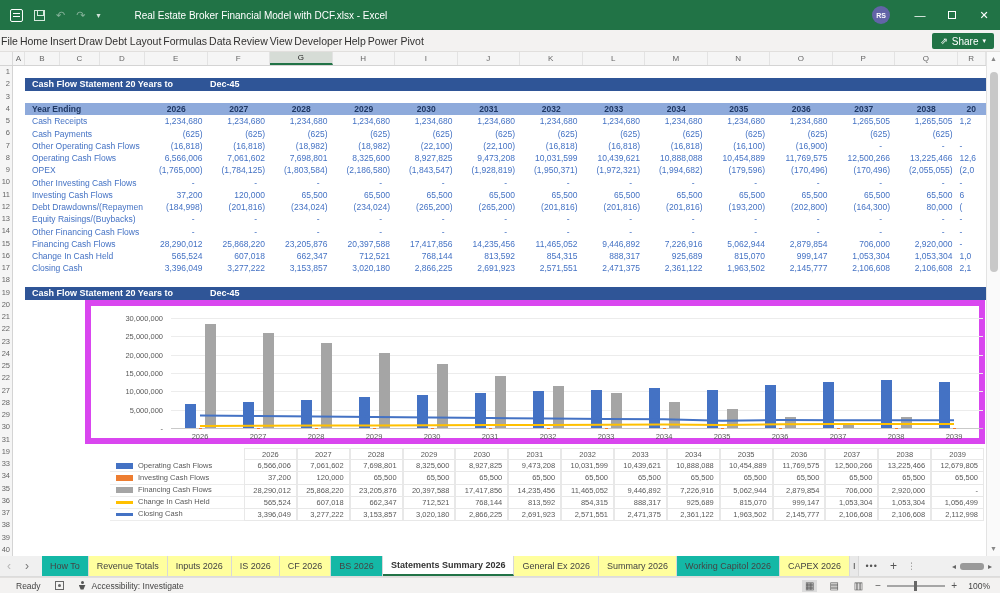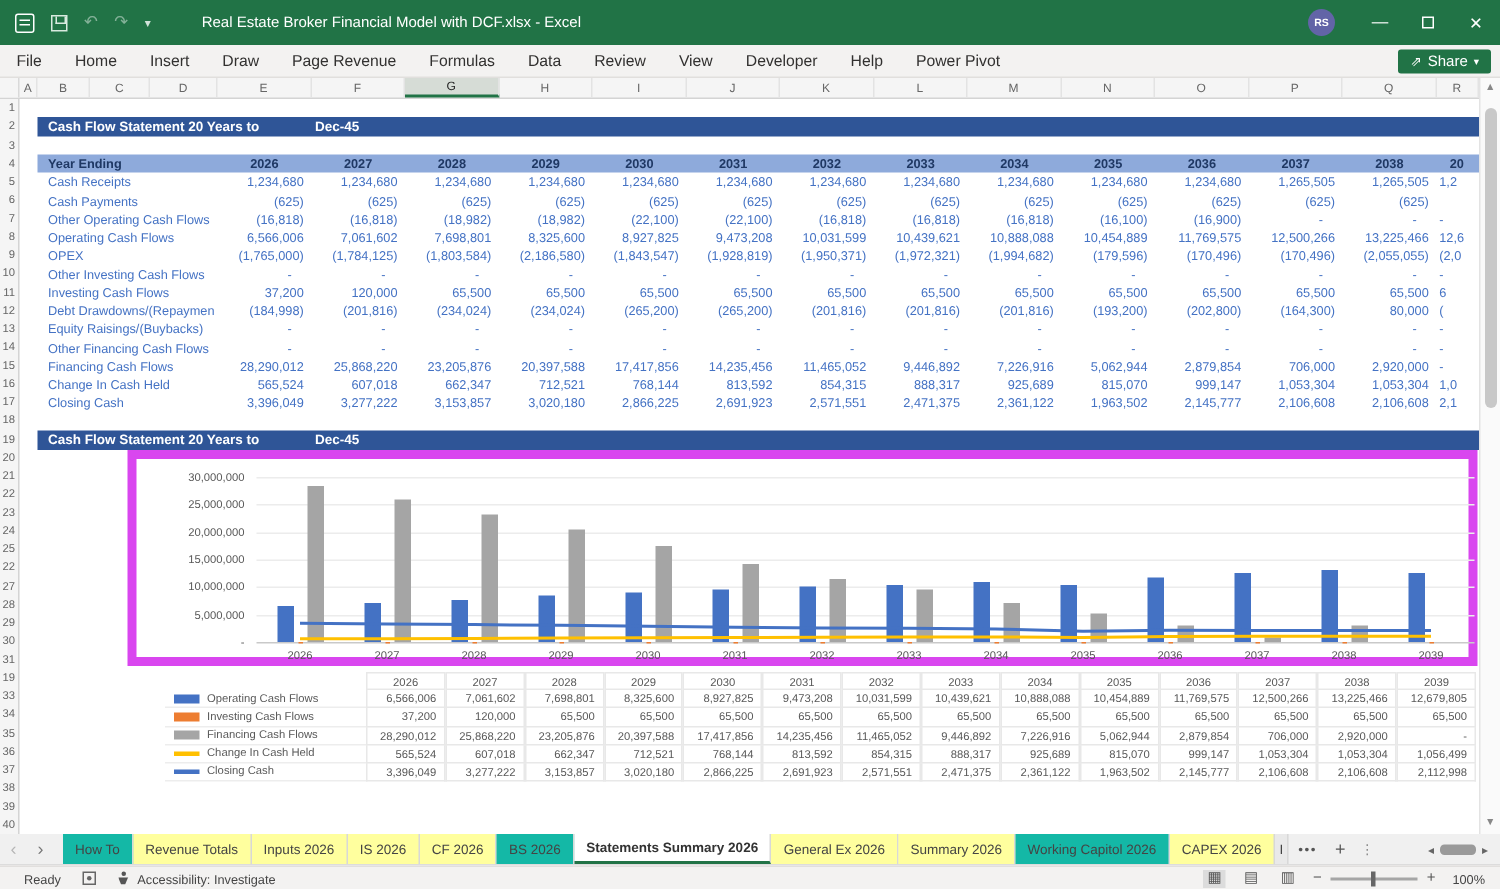--- a/index.html
+++ b/index.html
@@ -21,21 +21,21 @@
 .mag i{position:absolute;left:0;top:0;width:6px;height:6px;border:1.2px solid #e6f1ea;border-radius:50%}
 .mag b{position:absolute;left:6px;top:6px;width:4px;height:1.2px;background:#e6f1ea;transform:rotate(45deg);transform-origin:left center}
 .tbright{position:absolute;right:0;top:0;height:30px;display:flex;align-items:center}
 .avatar{width:18px;height:18px;border-radius:50%;background:#6264a7;color:#fff;font-size:7px;font-weight:bold;display:flex;align-items:center;justify-content:center;margin-right:14px}
 .winbtn{width:32px;height:30px;display:flex;align-items:center;justify-content:center;font-size:11px;color:#fff}
 .restoreicon{width:8px;height:8px;border:1px solid #fff}
 
 
 .ribbon{position:absolute;left:0;top:30px;width:1000px;height:22px;background:#f3f2f1;border-bottom:1px solid #e1dfdd;display:flex;align-items:center}
 .rtabs{display:flex;align-items:center;height:100%}
-.rtab{padding:0 11px;font-size:10.5px;color:#323130;line-height:22px;white-space:nowrap}
+.rtab{padding:0 1px;font-size:10.5px;color:#323130;line-height:22px;white-space:nowrap}
 .sharebtn{position:absolute;right:6px;top:3px;height:16px;background:#217346;border-radius:2px;color:#fff;font-size:10px;display:flex;align-items:center;gap:4px;padding:0 8px}
 .shareglyph{font-size:9px}
 
 
 .sheet{position:absolute;left:0;top:52px;width:1000px;height:504px;background:#fff}
 .colheaders{position:absolute;left:0;top:0;height:14px;display:flex;background:#f5f5f5;border-bottom:1px solid #d4d4d4;width:986px}
 .corner{width:13px;border-right:1px solid #d9d9d9;background:#f5f5f5}
 .colhdr{font-size:8px;color:#666;text-align:center;line-height:13px;border-right:1px solid #e3e3e3;overflow:hidden}
 .colhdr.sel{background:#d6dcd6;border-bottom:2px solid #217346;color:#222;line-height:11px}
 .rowheaders{position:absolute;left:0;top:14px;width:13px;background:#f5f5f5;border-right:1px solid #d4d4d4}
@@ -147,21 +147,21 @@
       <span class="winbtn">✕</span>
     </div>
   </div>
 
   <div class="ribbon">
     <div class="rtabs">
         <div class="rtab">File</div>
         <div class="rtab">Home</div>
         <div class="rtab">Insert</div>
         <div class="rtab">Draw</div>
-        <div class="rtab">Page Revenue</div>
+        <div class="rtab">Debt Layout</div>
         <div class="rtab">Formulas</div>
         <div class="rtab">Data</div>
         <div class="rtab">Review</div>
         <div class="rtab">View</div>
         <div class="rtab">Developer</div>
         <div class="rtab">Help</div>
         <div class="rtab">Power Pivot</div>
       </div>
     <div class="sharebtn">
       <span class="shareglyph">⇗</span>

